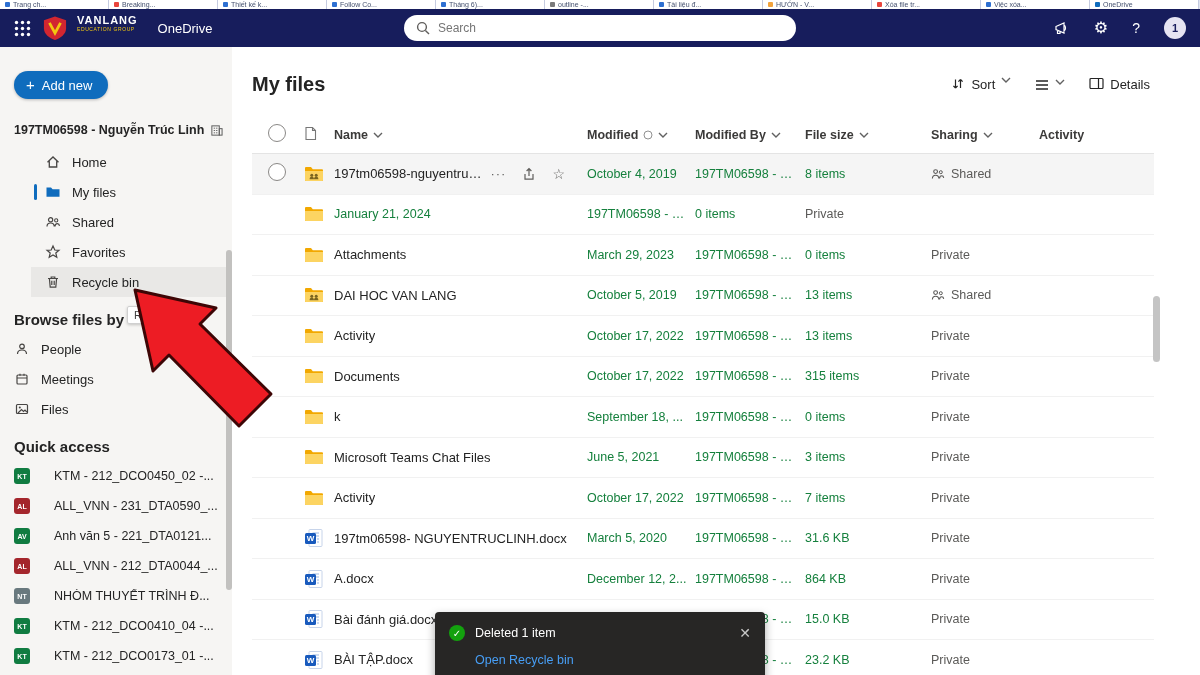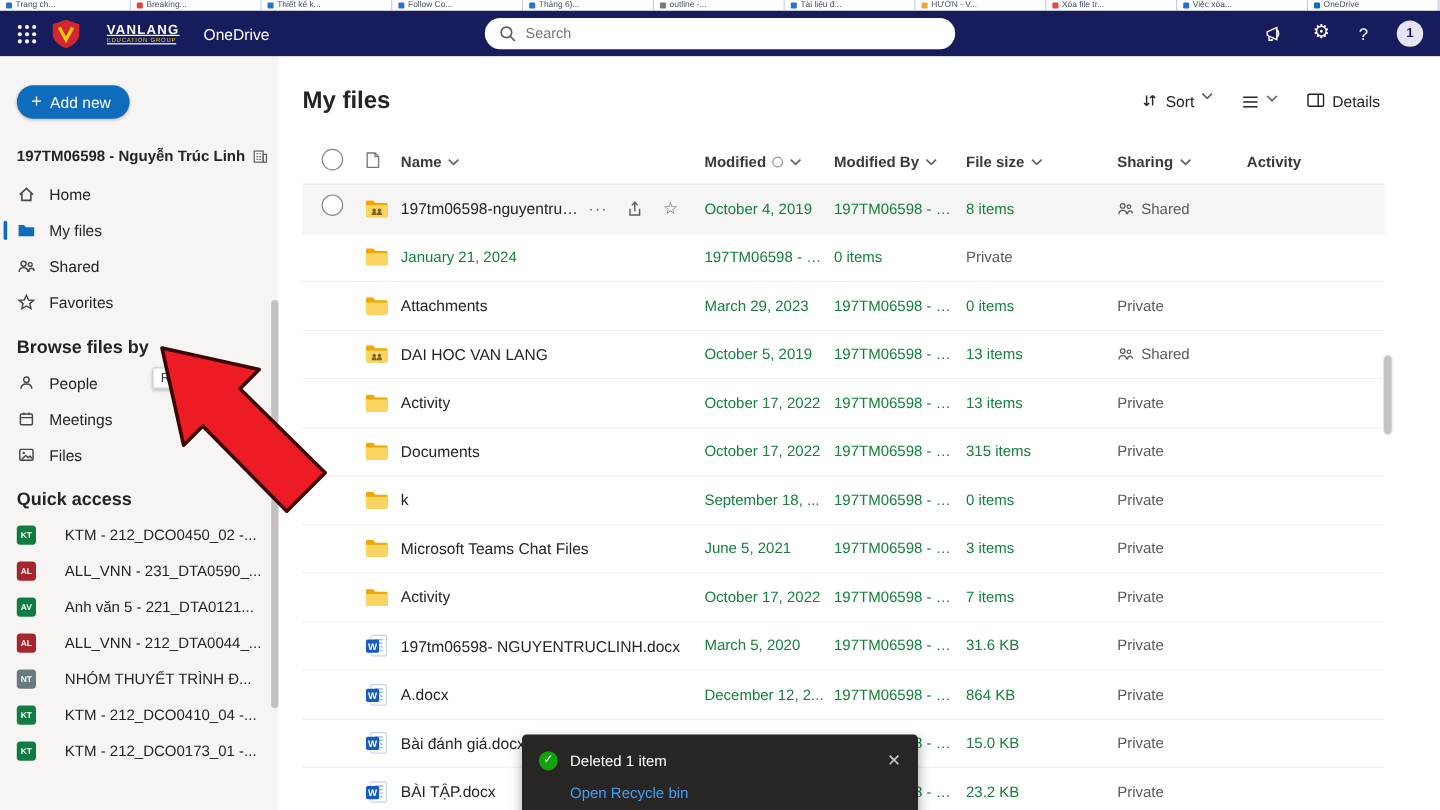--- a/index.html
+++ b/index.html
@@ -9,21 +9,21 @@
 
   
   .browser-strip { height:9px; display:flex; background:#dfe3ee; overflow:hidden; }
   .btab { flex:0 0 109px; background:#fff; border-right:1px solid #c5cbe0; display:flex; gap:3px;
     align-items:flex-start; padding:1px 5px 0; font-size:7px; color:#44506e; white-space:nowrap; overflow:hidden; }
   .btab .fav { width:5px; height:5px; border-radius:1px; flex:none; margin-top:1px; }
 
   
   .topbar { height:38px; background:#171d5c; display:flex; align-items:center; padding:0 14px; color:#fff; position:relative; }
   .waffle { width:17px; height:17px; margin-right:12px; cursor:pointer; }
-  .brand { display:flex; align-items:center; gap:22px;text-decoration:underline; }
+  .brand { display:flex; gap:10px; }
   .brand-text .bn { font-size:11px; font-weight:bold; letter-spacing:1px; line-height:11px; }
   .brand-text .bt { font-size:5px; color:#f2c811; letter-spacing:.6px; }
   .appname { font-size:13px; margin-left:20px; }
   .search { position:absolute; left:50%; transform:translateX(-50%); width:392px; height:26px; background:#fff;
     border-radius:14px; display:flex; align-items:center; gap:8px; padding:0 12px; }
   .search input { border:none; outline:none; flex:1; font-size:12px; color:#333; background:transparent;
     font-family:inherit; }
   .top-icons { margin-left:auto; display:flex; align-items:center; gap:24px; }
   .gear { font-size:16px; line-height:16px; cursor:pointer; }
   .help { font-size:14px; cursor:pointer; }
@@ -36,21 +36,21 @@
   .main { flex:1; background:#fff; position:relative; }
 
   
   .add-new { margin-left:14px; background:#0f6cbd; color:#fff; border:none; border-radius:16px; height:28px;
     padding:0 16px 0 12px; font-size:13px; display:inline-flex; align-items:center; gap:7px; cursor:pointer;
     box-shadow:0 1px 3px rgba(0,0,0,.25); font-family:inherit; }
   .add-new .plus { font-size:15px; line-height:14px; }
   .account { margin:24px 10px 4px 14px; display:flex; align-items:center; gap:6px; font-size:12.5px; font-weight:700;
     color:#242424; white-space:nowrap; }
   .account svg { flex:none; }
-  .nav { margin-top:10px; }
+  .nav { margin-top:10px;margin-left:31px; }
   .nav-item { height:30px; display:flex; align-items:center; gap:11px; padding:0 14px; font-size:13px; color:#242424;
     cursor:pointer; position:relative; white-space:nowrap; }
   .nav-item svg { flex:none; }
   .nav-item.active::before { content:""; position:absolute; left:3px; top:7px; width:3px; height:16px; background:#0f6cbd; border-radius:2px; }
   .nav-item.recycle { background:#e9e8e6; }
   .section-label { padding:14px 14px 6px; font-size:15px; font-weight:700; color:#242424; }
   .qa-item { height:30px; display:flex; align-items:center; gap:24px; padding:0 14px; font-size:12.5px; color:#242424;
     cursor:pointer; white-space:nowrap; overflow:hidden; }
   .qa-item .tile { width:16px; height:16px; border-radius:3px; color:#fff; font-size:7px; font-weight:bold;
     display:flex; align-items:center; justify-content:center; flex:none; }
@@ -251,20 +251,26 @@
           <path d="M2 12.6 c0-2.3 1.6-3.6 3.6-3.6 s3.6 1.3 3.6 3.6 M10 12.6 c0-2 1-3 2.4-3 1 0 1.9.7 2.1 2.2" fill="none" stroke="#484644" stroke-width="1.2"></path>
         </svg>
         <span>Shared</span>
       </div>
       <div class="nav-item">
         <svg width="16" height="16" viewBox="0 0 16 16">
           <polygon points="8,2 9.8,6 14,6.3 10.8,9 11.8,13.2 8,11 4.2,13.2 5.2,9 2,6.3 6.2,6" fill="none" stroke="#484644" stroke-width="1.2"></polygon>
         </svg>
         <span>Favorites</span>
       </div>
+      <div class="nav-item recycle">
+        <svg width="16" height="16" viewBox="0 0 16 16">
+          <path d="M3 4.5 H13 M6.2 4.5 V3 H9.8 V4.5 M4.4 4.5 L5.2 13.2 H10.8 L11.6 4.5 M6.8 6.8 V11 M9.2 6.8 V11" fill="none" stroke="#484644" stroke-width="1.2"></path>
+        </svg>
+        <span>Recycle bin</span>
+      </div>
     </nav>
 
     <div class="section-label">Browse files by</div>
     <div class="nav-item">
       <svg width="16" height="16" viewBox="0 0 16 16">
         <circle cx="8" cy="5.4" r="2.3" fill="none" stroke="#484644" stroke-width="1.2"></circle>
         <path d="M3.5 13 c0-2.6 2-4 4.5-4 s4.5 1.4 4.5 4" fill="none" stroke="#484644" stroke-width="1.2"></path>
       </svg>
       <span>People</span>
     </div>

